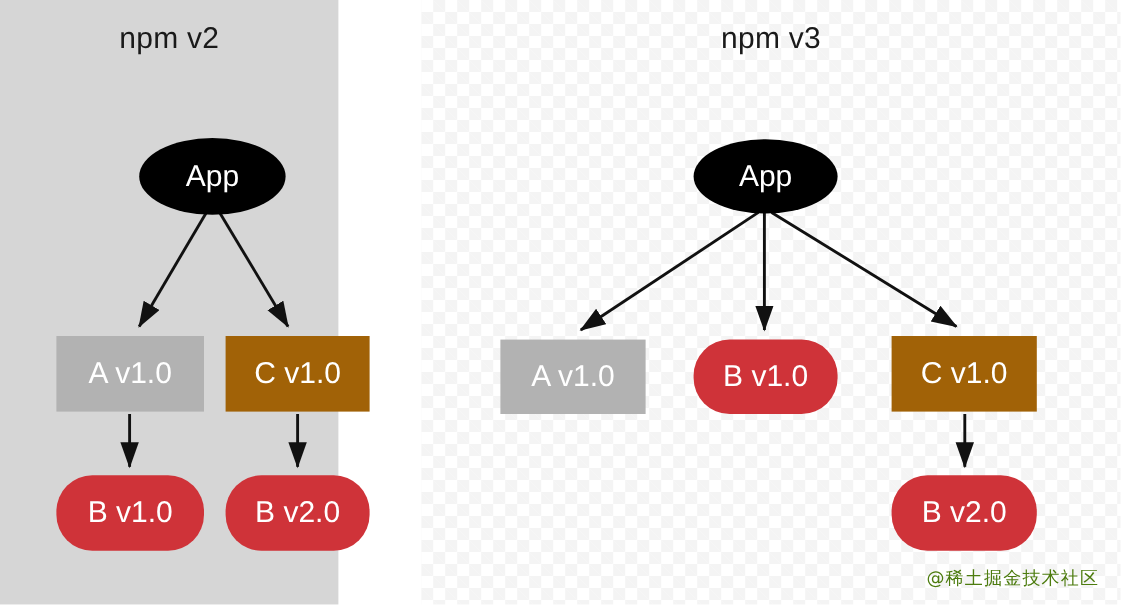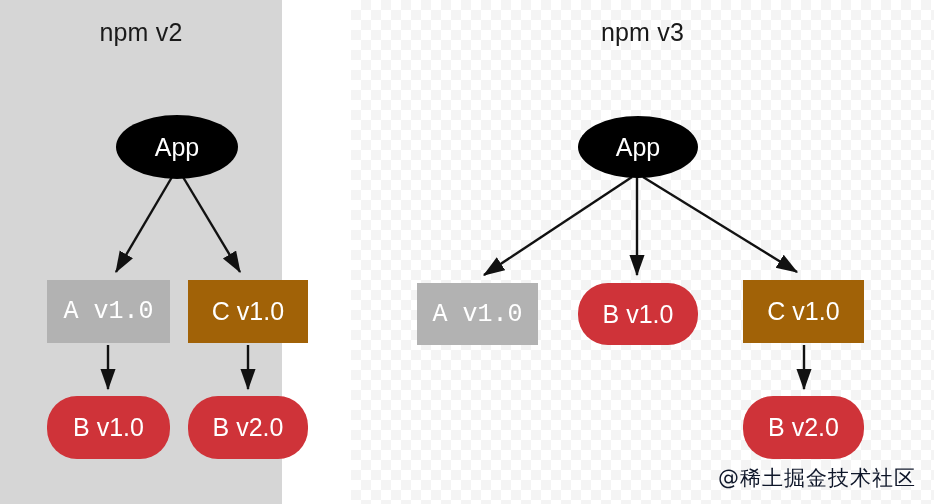--- a/index.html
+++ b/index.html
@@ -69,31 +69,31 @@
     font-family: "Liberation Sans", sans-serif;
     white-space: nowrap;
     box-sizing: border-box;
   }
   .node-ellipse {
     border-radius: 50%;
     background: #000000;
     text-align: right;
   }
   .node-box { border-radius: 0; }
-  .fill-grey  { background: #b2b2b2; font-family: Liberation Mono, monospace; }
+  .fill-grey  { background: #b2b2b2; }
   .fill-navy  { background: #a16207; }
   .fill-red   { background: #cf3339; border-radius: 30px; }
   .fill-black { background: #000000; }
   
   #watermark {
     position: absolute;
     right: 18px;
     bottom: 12px;
-    font-size: 21px;
-    color: #0f172a;
+    font-size: 15px;
+    color: #4d7c0f;
     font-family: "DejaVu Sans", sans-serif;
     letter-spacing: 1px;
     user-select: none;
   }
 </style>
 </head>
 <body>
 
 <div id="canvas">
 

